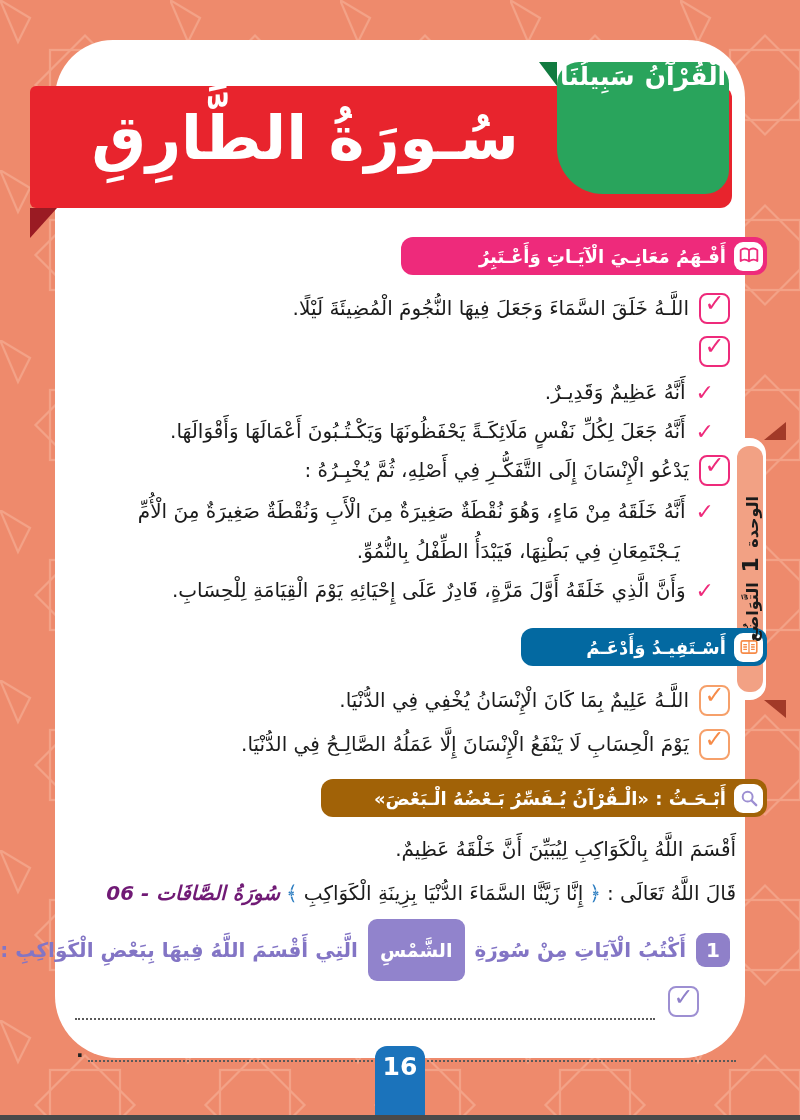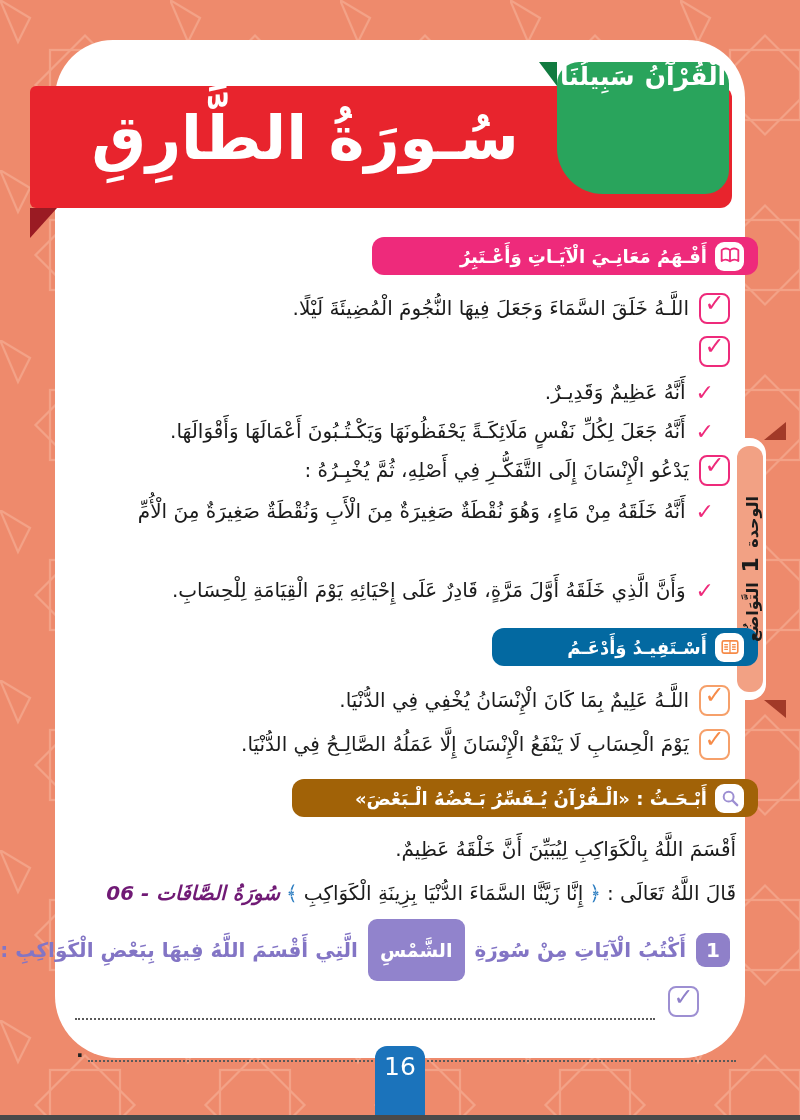--- a/index.html
+++ b/index.html
@@ -31,21 +31,21 @@
   .side-fold-bottom{position:absolute;left:764px;top:700px;width:22px;height:18px;background:#A23A28;
          clip-path:polygon(0 0,100% 0,100% 100%);z-index:1;}
   .unit-tab{position:absolute;left:737px;top:446px;width:26px;height:246px;background:#F2A184;
          border-radius:12px;z-index:3;}
   .unit-text{position:absolute;left:750px;top:569px;transform:translate(-50%,-50%) rotate(-90deg);
          white-space:nowrap;direction:rtl;font-weight:bold;color:#1b1b1b;font-size:16px;z-index:4;}
   .unit-text .num{font-size:22px;padding:0 4px;}
 
   
   .pill{position:absolute;height:38px;border-radius:12px;color:#fff;display:flex;align-items:center;
-        direction:rtl;padding:0 14px;gap:8px;font-weight:bold;font-size:18px;z-index:3;justify-content:flex-start;}
+        direction:rtl;padding:0 4px;gap:8px;font-weight:bold;font-size:18px;z-index:3;justify-content:flex-start;margin-left:29px;}
   .pill .pill-icon{width:29px;height:29px;background:#fff;border-radius:9px;display:flex;
         align-items:center;justify-content:center;flex:0 0 auto;}
   .pill-pink{background:#EE2A7B;left:372px;top:237px;width:358px;}
   .pill-orange{background:#0369a1;left:492px;top:628px;width:238px;}
   .pill-purple{background:#a16207;left:292px;top:779px;width:438px;}
   .pill-pink .pill-icon{color:#EE2A7B;} .pill-orange .pill-icon{color:#F68B48;} .pill-purple .pill-icon{color:#9D8FD2;}
 
   
   .line{position:absolute;direction:rtl;display:flex;align-items:center;gap:10px;
         font-size:20px;color:#1c1c1c;z-index:3;height:34px;white-space:nowrap;}
@@ -69,21 +69,21 @@
           padding:20px 12px;flex:0 0 auto;}
 
   
   .ans1{position:absolute;left:75px;top:986px;width:580px;height:32px;border-bottom:2.5px dotted #5a5a5a;z-index:3;}
   .ans2{position:absolute;left:88px;top:1028px;width:648px;height:32px;border-bottom:2.5px dotted #5a5a5a;z-index:3;}
   .ans-prefix{position:absolute;left:76px;top:1038px;font-size:20px;font-weight:bold;color:#222;z-index:3;}
   .ans-cbx{position:absolute;left:668px;top:986px;z-index:3;}
 
   
   .page-tab{position:absolute;left:375px;top:1046px;width:50px;height:74px;background:#1B73BB;
-        border-radius:12px 12px 0 0;color:#fff;font-weight:normal;font-size:25px;text-align:center;
+        border-radius:12px 12px 0 0;color:#fff;font-weight:bold;font-size:25px;text-align:center;
         padding-top:6px;box-sizing:border-box;z-index:4;}
   .bottom-edge{position:absolute;left:0;bottom:0;width:100%;height:5px;background:#4a4a4a;z-index:6;}
 </style>
 </head>
 <body>
 
 <div class="page">
 
   <svg class="bg-svg" width="800" height="1120">
     <defs>
@@ -152,20 +152,23 @@
   <div class="line" style="top:453px;right:70px;">
     <span class="cbx cbx-pink">
         <span class="mark">✓</span>
       </span>
     <span>يَدْعُو الْإِنْسَانَ إِلَى التَّفَكُّـرِ فِي أَصْلِهِ، ثُمَّ يُخْبِـرُهُ :</span>
   </div>
   <div class="line" style="top:494px;right:86px;">
     <span class="tick">✓</span>
     <span>أَنَّهُ خَلَقَهُ مِنْ مَاءٍ، وَهُوَ نُقْطَةٌ صَغِيرَةٌ مِنَ الْأَبِ وَنُقْطَةٌ صَغِيرَةٌ مِنَ الْأُمِّ</span>
   </div>
+  <div class="line" style="top:534px;right:120px;">
+    <span>يَـجْتَمِعَانِ فِي بَطْنِهَا، فَيَبْدَأُ الطِّفْلُ بِالنُّمُوِّ.</span>
+  </div>
   <div class="line" style="top:573px;right:86px;">
     <span class="tick">✓</span>
     <span>وَأَنَّ الَّذِي خَلَقَهُ أَوَّلَ مَرَّةٍ، قَادِرٌ عَلَى إِحْيَائِهِ يَوْمَ الْقِيَامَةِ لِلْحِسَابِ.</span>
   </div>
 
   <div class="pill pill-orange">
     <span class="pill-icon">
       <svg width="18" height="16" viewBox="0 0 22 18">
           <rect x="1.5" y="1.5" width="19" height="15" rx="2" fill="none" stroke="currentColor" stroke-width="2"></rect>
           <path d="M11 1.5 V16.5 M4 6 H8.5 M4 9 H8.5 M4 12 H8.5 M13.5 6 H18 M13.5 9 H18 M13.5 12 H18" stroke="currentColor" stroke-width="1.6"></path>

